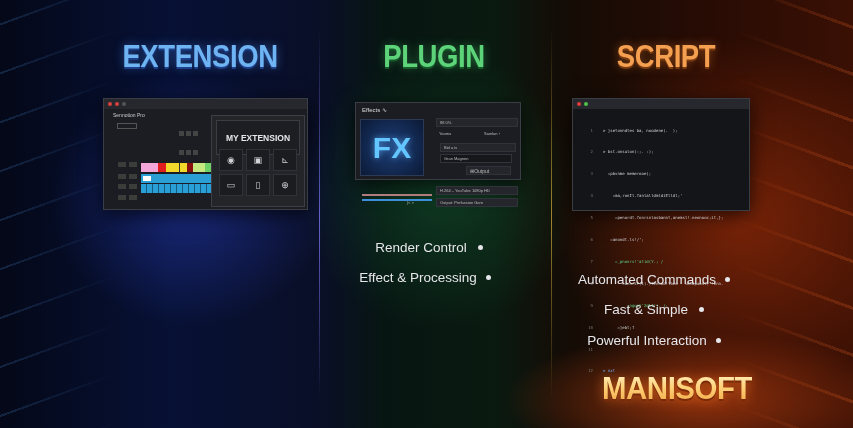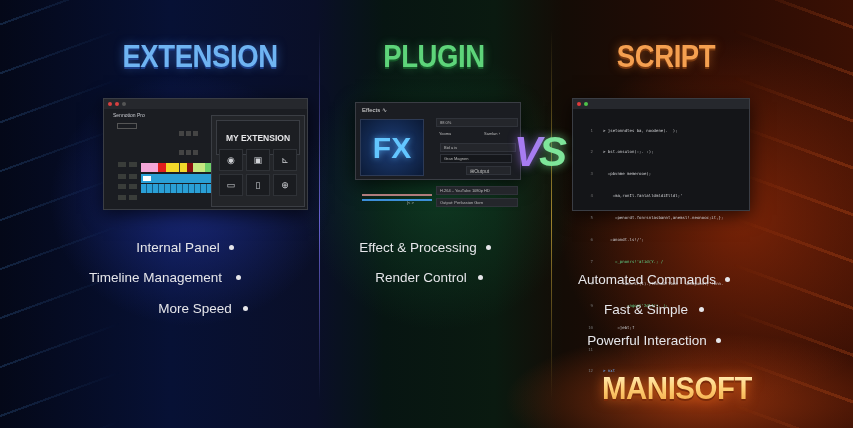--- a/index.html
+++ b/index.html
@@ -195,44 +195,29 @@
       <div><span class="ln">6</span><span>   =anondt.ls!/';</span></div>
       <div><span class="ln">7</span><span class="g">     =_pnonrs!'atid(Y.; /</span></div>
       <div><span class="ln">8</span><span>        =annrsf(1).,tennod!lbem - =Bl0paost, !enn.</span></div>
       <div><span class="ln">9</span><span class="g">          =ngoal'2dl1(). );</span></div>
       <div><span class="ln">10</span><span>      =]ebt;f</span></div>
       <div><span class="ln">11</span><span></span></div>
       <div><span class="ln">12</span><span class="b">&gt; nxt</span></div>
     </div>
   </div>
 
-  <div class="vs"><span class="v">V</span><span class="s">S</span></div>
-
-  <div class="feature-list fl-ext">
-    <div class="feature" style="padding-left:40px">
-        <span>Internal Panel</span>
-        <span class="bullet"></span>
-      </div>
-    <div class="feature">
-        <span>Timeline Management</span>
-        <span class="bullet" style="margin-left:14px"></span>
-      </div>
-    <div class="feature" style="padding-left:76px">
-        <span>More Speed</span>
+
+  <div class="feature-list fl-plg">
+    <div class="feature" style="padding-left:8px">
+        <span>Render Control</span>
         <span class="bullet" style="margin-left:11px"></span>
       </div>
-  </div>
-  <div class="feature-list fl-plg">
     <div class="feature">
         <span>Effect &amp; Processing</span>
         <span class="bullet"></span>
-      </div>
-    <div class="feature" style="padding-left:8px">
-        <span>Render Control</span>
-        <span class="bullet" style="margin-left:11px"></span>
       </div>
   </div>
   <div class="feature-list fl-scr">
     <div class="feature" style="padding-left:20px">
         <span>Automated Commands</span>
         <span class="bullet"></span>
       </div>
     <div class="feature" style="padding-left:20px">
         <span>Fast &amp; Simple</span>
         <span class="bullet" style="margin-left:11px"></span>

